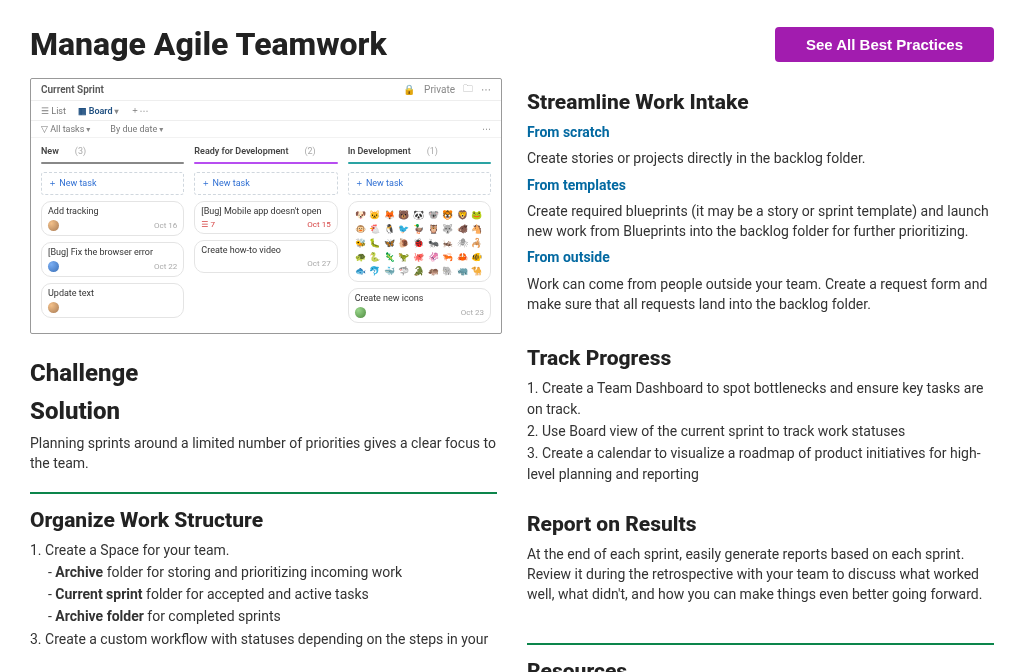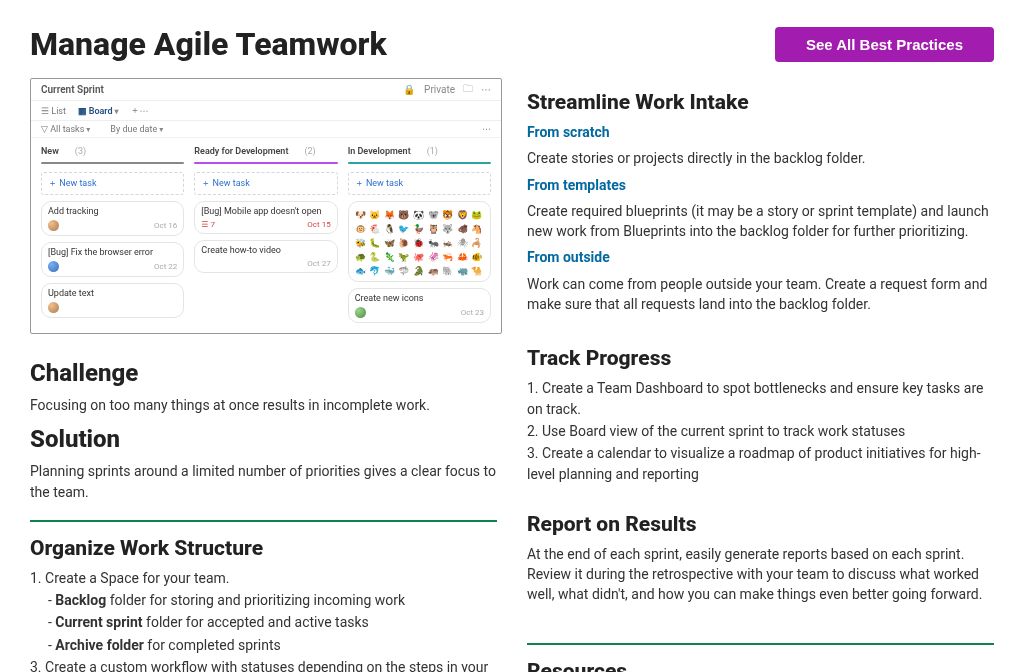--- a/index.html
+++ b/index.html
@@ -335,31 +335,30 @@
             <div class="meta">
                 <span class="avatar c"></span>
                 <span>Oct 23</span>
               </div>
           </div>
         </div>
       </div>
     </div>
 
     <h2>Challenge</h2>
-    <p>Focusing on too many things at once results in incomplete work.</p>
 
     <h2>Solution</h2>
     <p>Planning sprints around a limited number of priorities gives a clear focus to the team.</p>
 
     <div class="divider"></div>
 
     <h2 class="big">Organize Work Structure</h2>
     <div class="list">
       <div>1. Create a Space for your team.</div>
-      <div class="indent"><span>- </span><b>Backlog</b><span> folder for storing and prioritizing incoming work</span></div>
+      <div class="indent"><span>- </span><b>Archive</b><span> folder for storing and prioritizing incoming work</span></div>
       <div class="indent"><span>- </span><b>Current sprint</b><span> folder for accepted and active tasks</span></div>
       <div class="indent"><span>- </span><b>Archive folder</b><span> for completed sprints</span></div>
       <div>3. Create a custom workflow with statuses depending on the steps in your</div>
     </div>
   </div>
 
   <div class="col right-wrap">
     <div class="right-section">
       <h2 class="big">Streamline Work Intake</h2>
       <p class="sub">From scratch</p>

